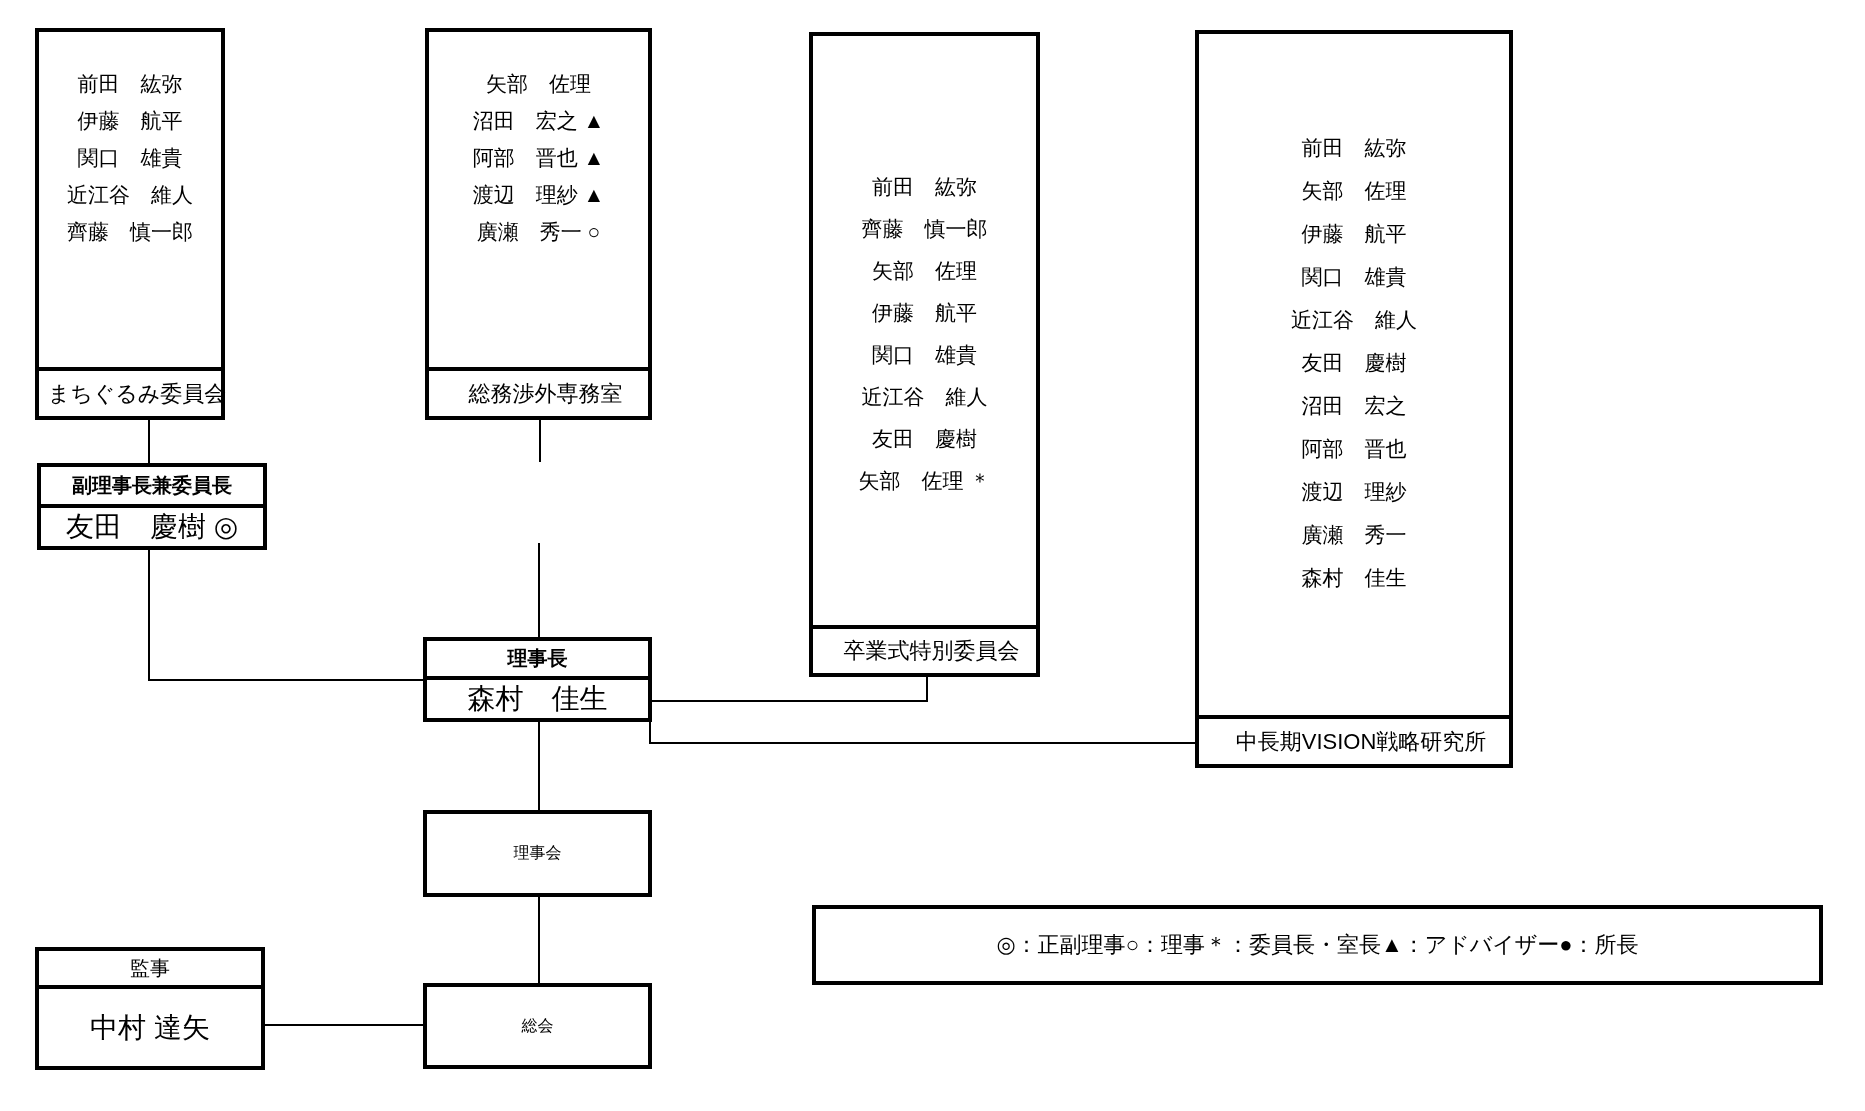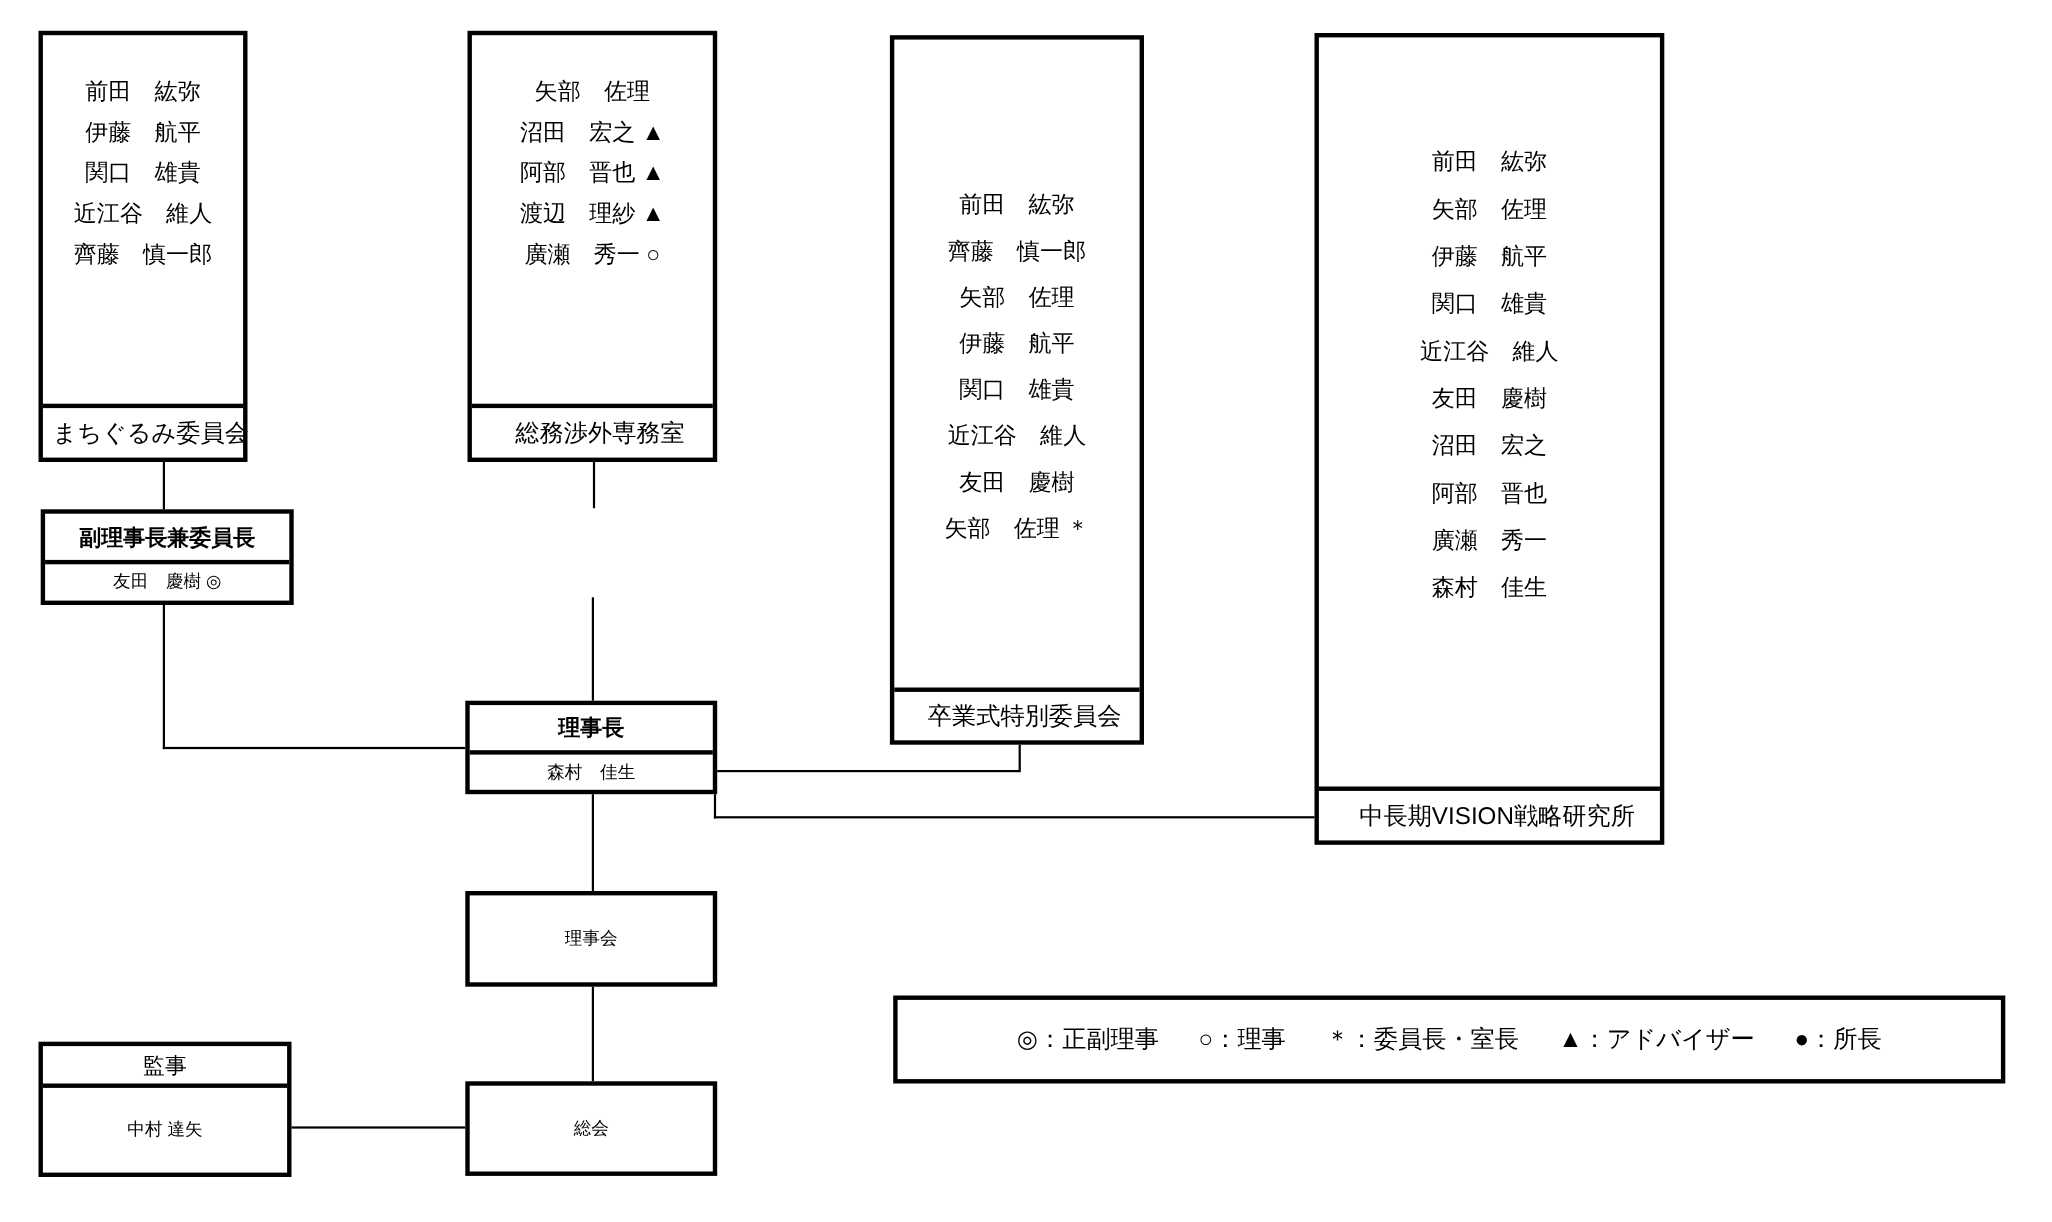--- a/index.html
+++ b/index.html
@@ -35,39 +35,38 @@
   .role-title{
     display:flex;align-items:center;justify-content:center;
     font-weight:bold;
     font-size:20px;
     border-bottom:4px solid #000;
     white-space:pre;
   }
   .role-name{
     flex:1;
     display:flex;align-items:center;justify-content:center;
-    font-size:16px;
+    font-size:28px;
     white-space:pre;
   }
   .single-label{
     flex:1;
     display:flex;align-items:center;justify-content:center;
     font-size:16px;
     white-space:pre;
   }
   .vline,.hline{position:absolute;background:#000;}
   .vline{width:2px;}
   .hline{height:2px;}
   #legend-box{
     position:absolute;
     left:812px;top:905px;width:1011px;height:80px;
     border:4px solid #000;
     box-sizing:border-box;
     display:flex;align-items:center;justify-content:center;
-    gap:36px;
     font-size:22px;
     background:#fff;
   }
   .legend-item{white-space:pre;}
 </style>
 </head>
 <body>
 
 <div id="canvas">
 
@@ -110,20 +109,21 @@
   <div class="box" style="left:1195px;top:30px;width:318px;height:738px">
     <div class="names" style="padding-top:92px;line-height:43px">
         <div class="name-row">前田　紘弥</div>
         <div class="name-row">矢部　佐理</div>
         <div class="name-row">伊藤　航平</div>
         <div class="name-row">関口　雄貴</div>
         <div class="name-row">近江谷　維人</div>
         <div class="name-row">友田　慶樹</div>
         <div class="name-row">沼田　宏之</div>
         <div class="name-row">阿部　晋也</div>
+        <div class="name-row">渡辺　理紗</div>
         <div class="name-row">廣瀬　秀一</div>
         <div class="name-row">森村　佳生</div>
       </div>
     <div class="box-label" style="height:45px">中長期VISION戦略研究所</div>
   </div>
 
   <div class="box" style="left:37px;top:463px;width:230px;height:87px">
     <div class="role-title" style="height:42px">副理事長兼委員長</div>
     <div class="role-name">友田　慶樹 ◎</div>
   </div>

